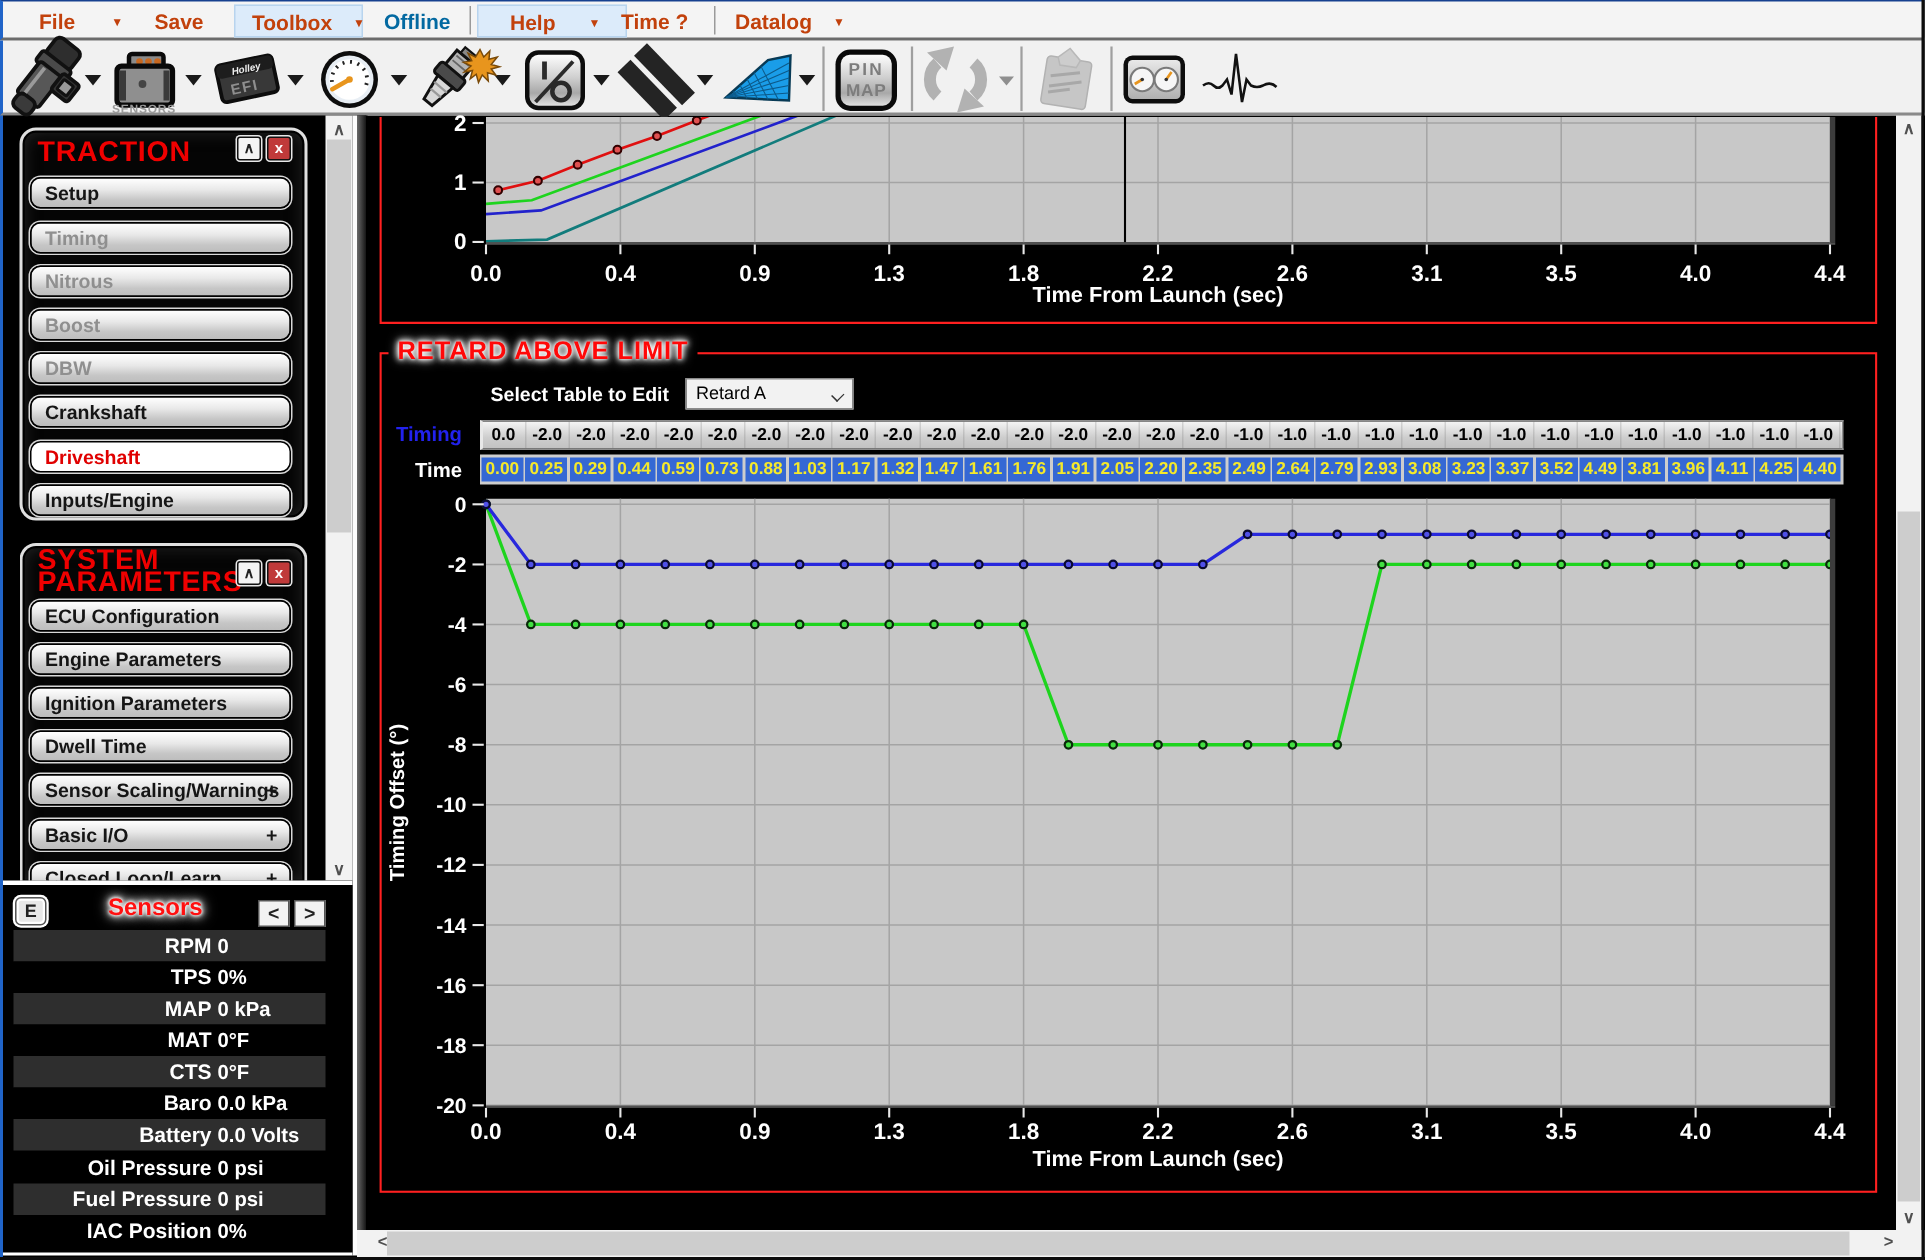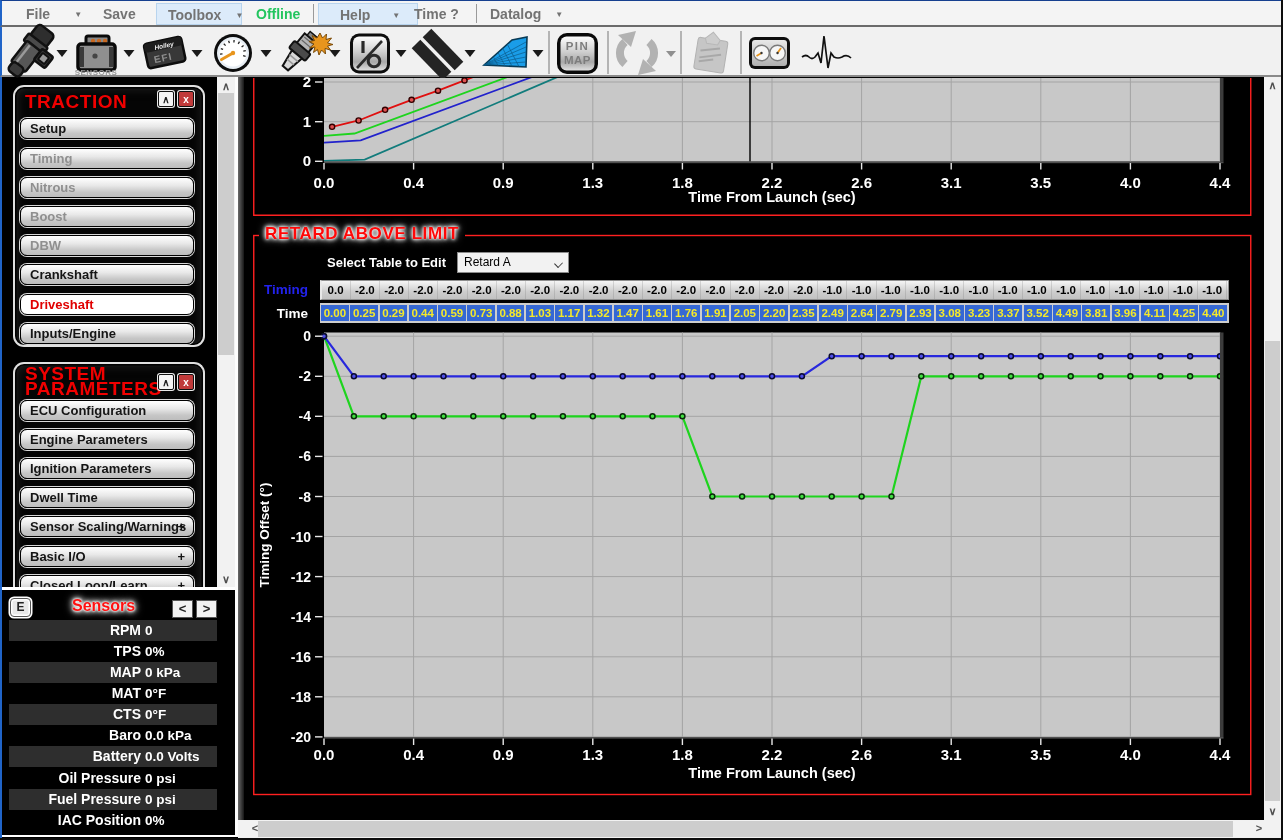--- a/index.html
+++ b/index.html
@@ -6,21 +6,21 @@
 body { font-family:"Liberation Sans", sans-serif; position:relative; }
 .abs { position:absolute; }
 
 
 #menubar { left:0; top:0; width:1283px; height:27px; background:#f4f4f4; border-top:1px solid #16408f; border-left:2px solid #2064c8; border-bottom:2px solid #6b6b6b; }
 #toolbar { left:0; top:27px; width:1283px; height:50px; background:#f1f1f1; border-left:2px solid #2064c8; border-bottom:2px solid #8a8a8a; }
 #leftblue { left:0; top:77px; width:2px; height:763px; background:#2064c8; }
 #rightedge { right:0; top:0; width:2px; height:840px; background:#0d0d0d; }
 #botedge { left:0; top:838px; width:1283px; height:2px; background:#0d0d0d; }
 
-.mi { position:absolute; top:3px; height:22px; line-height:22px; font-size:14px; font-weight:bold; color:#737373; }
+.mi { position:absolute; top:3px; height:22px; line-height:22px; font-size:14px; font-weight:bold; color:#c2410c; }
 .mi .arr { font-size:8px; vertical-align:2px; margin-left:14px; }
 .hl { background:#dcebfa; border:1px solid #b8d4ee; }
 .msep { position:absolute; top:4px; width:1px; height:19px; background:#9a9a9a; }
 
 
 #sidebar { left:2px; top:77px; width:243px; height:763px; background:#000; }
 .panel { position:absolute; left:13px; width:192px; border:2px solid #e0e0e0; border-radius:11px; background:#050505; box-shadow:inset 0 0 0 1.5px #000, inset 0 0 12px #2a2a2a; }
 .ptitle { position:absolute; left:10px; color:#f00000; font-weight:bold; font-size:19px; letter-spacing:0.5px; }
 .pbtn { position:absolute; left:5px; width:174px; height:21px; border-radius:7px; border:1px solid #000;
         box-shadow:0 0 0 1px #d8d8d8; background:linear-gradient(180deg,#ffffff 0%,#e8e8e8 40%,#c6c6c6 75%,#bdbdbd 100%);
@@ -74,21 +74,21 @@
 </style></head>
 <body>
 <div class="abs" id="menubar"></div>
 <div class="abs" id="toolbar"></div>
 <div class="abs" id="sidebar"></div>
 <div class="abs" id="leftblue"></div>
 
 <div class="mi" style="left:13px;width:82px;padding-left:13px;">File<span class="arr" style="margin-left:24px;">▼</span></div>
 <div class="mi" style="left:103px;">Save</div>
 <div class="mi hl" style="left:156px;width:86px;padding-left:11px;">Toolbox<span class="arr">▼</span></div>
-<div class="mi" style="left:256px;color:#22c55e;">Offline</div>
+<div class="mi" style="left:256px;color:#0369a1;">Offline</div>
 <div class="msep" style="left:313px;"></div>
 <div class="mi hl" style="left:318px;width:100px;padding-left:21px;">Help<span class="arr" style="margin-left:22px;">▼</span></div>
 <div class="mi" style="left:414px;">Time ?</div>
 <div class="msep" style="left:476px;"></div>
 <div class="mi" style="left:490px;">Datalog<span class="arr">▼</span></div>
 
 <svg class="abs" style="left:0;top:0;" width="1283" height="840" viewBox="0 0 1283 840" font-family="Liberation Sans, sans-serif">
 <path d="M 56.5 50 L 67.5 50 L 62 57 Z" fill="#1a1a1a"></path>
 <path d="M 123.5 50 L 134.5 50 L 129 57 Z" fill="#1a1a1a"></path>
 <path d="M 191.5 50 L 202.5 50 L 197 57 Z" fill="#1a1a1a"></path>

